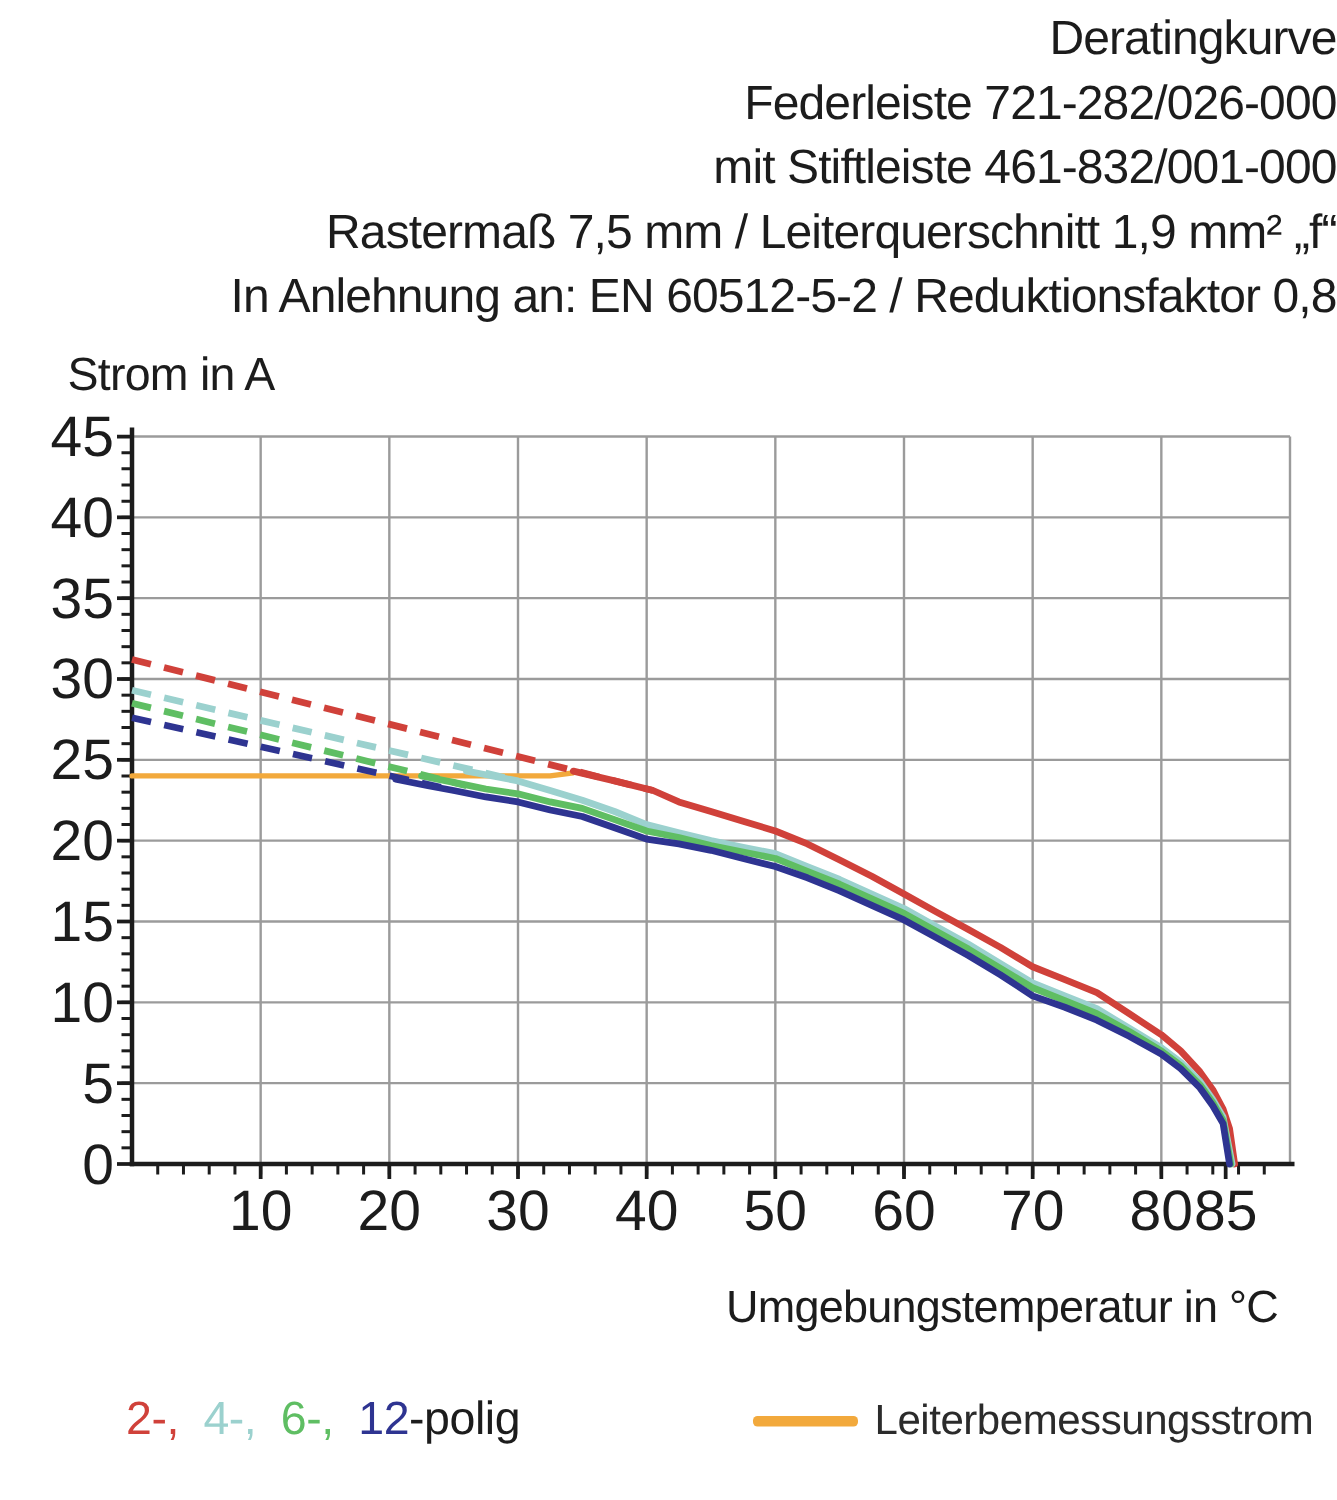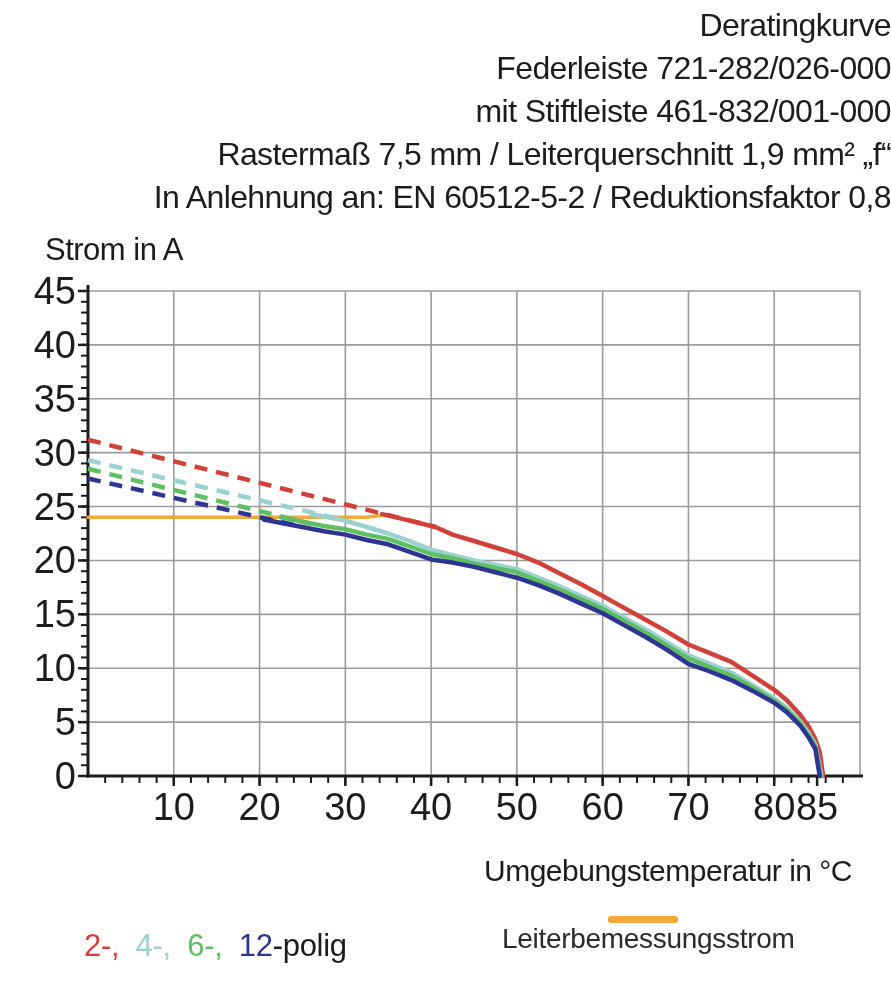--- a/index.html
+++ b/index.html
@@ -18,21 +18,21 @@
   .tick-label { font-size:38px; fill:#1c1c1c; }
   .legend-row { position:absolute; top:916px; left:0; width:891px; height:62px; }
   .legend-poles {
     position:absolute; left:84px; top:12px;
     font-size:31px; letter-spacing:-0.3px; color:#1c1c1c; white-space:nowrap;
   }
   .legend-poles .pole-item { display:inline-block; }
   .legend-poles .pole-item:nth-child(-n+3) { margin-right:8px; }
   .legend-line {
     position:absolute; left:502px; top:0; height:62px;
-    display:flex; align-items:center;flex-direction:column;
+    display:flex; align-items:center;
   }
   .swatch { width:70px; height:7px; border-radius:3px; margin-right:11px; }
   .legend-line .label { font-size:28px; letter-spacing:-0.3px; color:#2b2b2b; white-space:nowrap; }
 </style>
 </head>
 <body>
 
 <div class="header">
   <div>Deratingkurve</div>
   <div>Federleiste 721-282/026-000</div>

